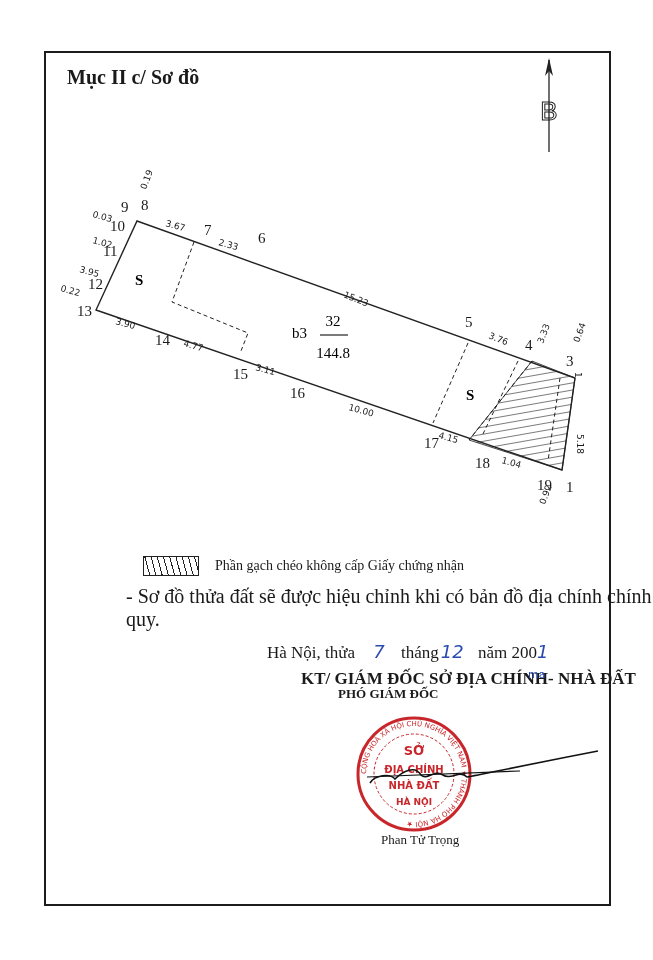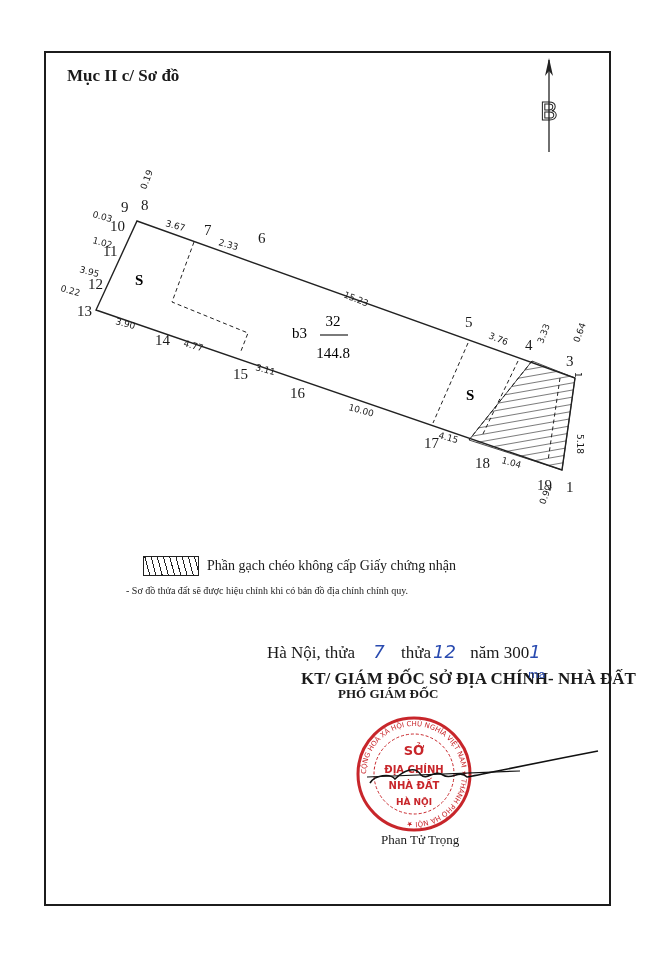--- a/index.html
+++ b/index.html
@@ -1,26 +1,26 @@
 <!DOCTYPE html>
 <html><head>
 <meta charset="utf-8">
 <style>
   html, body { margin: 0; padding: 0; background: #ffffff; }
   body { width: 653px; height: 960px; position: relative; overflow: hidden;
          font-family: "Liberation Serif", "DejaVu Serif", serif; color: #1a1a1a; }
   .frame { position: absolute; left: 44px; top: 51px; width: 567px; height: 855px;
            border: 2px solid #1c1c1c; box-sizing: border-box; }
-  .section-title { position: absolute; left: 67px; top: 66px; font-size: 17px; font-weight: bold; }
+  .section-title { position: absolute; left: 67px; top: 66px; font-size: 20px; font-weight: bold; }
   svg.plan { position: absolute; left: 0; top: 0; }
-  .legend-row { position: absolute; left: 143px; top: 556px; display: flex; align-items: center; gap: 8px; }
+  .legend-row { position: absolute; left: 143px; top: 556px; display: flex; align-items: center; gap: 16px; }
   .legend-swatch { width: 56px; height: 20px; border: 1px solid #222; box-sizing: border-box;
      background: repeating-linear-gradient(75deg, #fff 0 5px, #222 5px 6px); }
   .legend-text { font-size: 14px; }
-  .note { position: absolute; left: 126px; top: 585px; font-size: 10px; }
+  .note { position: absolute; left: 126px; top: 585px; font-size: 20px; }
   .date-line { position: absolute; left: 267px; top: 641px; font-size: 17px; }
   .handwrite { font-family: "DejaVu Sans", sans-serif; font-style: italic; color: #2a4bb0; font-size: 18px; }
   .sign-title { position: absolute; left: 301px; top: 669px; font-size: 17px; font-weight: bold; }
   .sign-sub { position: absolute; left: 338px; top: 686px; font-size: 13px; font-weight: bold; }
   .signer { position: absolute; left: 381px; top: 832px; font-size: 13px; text-align: right; }
   .seal { position: absolute; left: 355px; top: 715px; width: 118px; height: 118px; }
   .initials { position: absolute; left: 528px; top: 668px; color: #2a4bb0; font-size: 11px;
               font-family: "DejaVu Sans", sans-serif; }
 </style>
 </head>
@@ -108,22 +108,22 @@
 
 <div class="legend-row">
   <div class="legend-swatch"></div>
   <span class="legend-text">Phần gạch chéo không cấp Giấy chứng nhận</span>
 </div>
 <div class="note">- Sơ đồ thửa đất sẽ được hiệu chỉnh khi có bản đồ địa chính chính quy.</div>
 
 <div class="date-line">
   <span>Hà Nội, thửa</span>
   <span class="handwrite" style="margin:0 12px 0 14px">7</span>
-  <span>thửa</span><span class="handwrite" style="margin:0 10px 0 2px">12</span>
-  <span>năm 300</span><span class="handwrite">1</span>
+  <span>tháng</span><span class="handwrite" style="margin:0 10px 0 2px">12</span>
+  <span>năm 200</span><span class="handwrite">1</span>
 </div>
 <div class="sign-title">KT/ GIÁM ĐỐC SỞ ĐỊA CHÍNH- NHÀ ĐẤT</div>
 <div class="initials">ma</div>
 <div class="sign-sub">PHÓ GIÁM ĐỐC</div>
 
 <svg class="seal" viewBox="0 0 118 118">
   <circle cx="59" cy="59" r="56" fill="none" stroke="#c8262b" stroke-width="3"></circle>
   <circle cx="59" cy="59" r="40" fill="none" stroke="#c8262b" stroke-width="1" stroke-dasharray="3,2"></circle>
   <defs>
       <path id="ring" d="M59,59 m-48,0 a48,48 0 1,1 96,0 a48,48 0 1,1 -96,0"></path>

